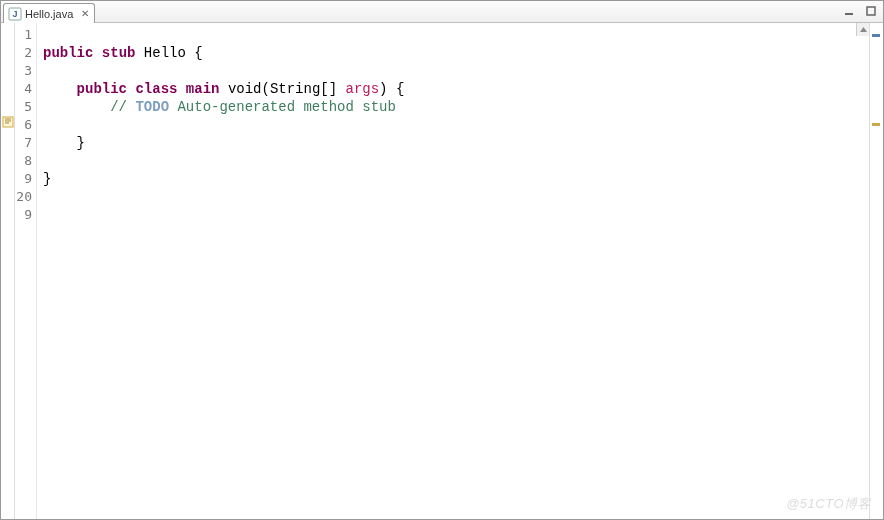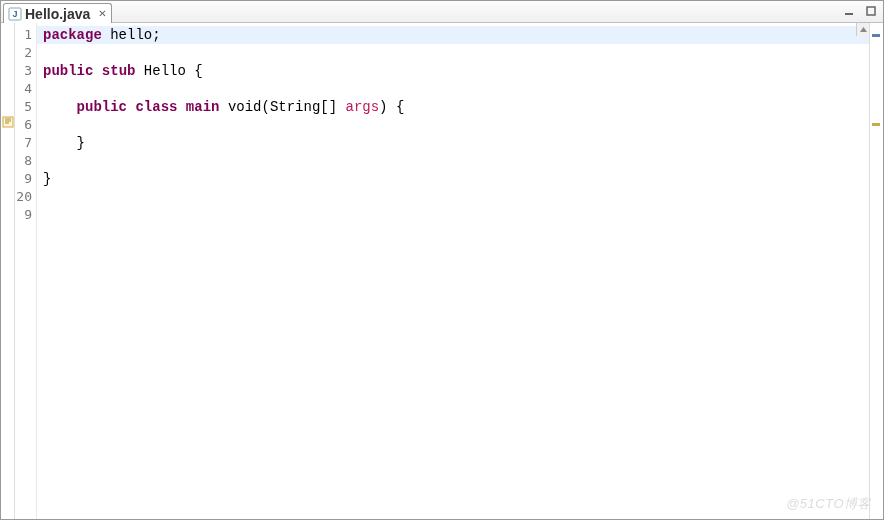--- a/index.html
+++ b/index.html
@@ -1,21 +1,21 @@
 <!DOCTYPE html>
 <html><head>
 <meta charset="utf-8">
 <style>
   * { margin:0; padding:0; box-sizing:border-box; }
   body { font-family:"Segoe UI",Tahoma,sans-serif; font-size:12px; background:#fff; width:884px; height:520px; position:relative; overflow:hidden; border:1px solid #999; }
   .tab-bar { height:22px; background:linear-gradient(#fdfdfd,#efefef); border-bottom:1px solid #bfbfbf; display:flex; align-items:flex-end; padding-left:2px; position:relative; }
   .tab { height:20px; background:#fff; border:1px solid #999; border-bottom:none; padding:0 4px; display:flex; align-items:center; gap:3px; border-radius:3px 3px 0 0; position:relative; top:1px; }
   .jicon { width:14px; height:14px; display:flex; align-items:center; justify-content:center; }
   .jicon svg { width:14px; height:14px; }
-  .tab-label { font-size:14px; color:#333;font-weight:bold; }
+  .tab-label { font-size:11px; color:#333; }
   .tab-close { width:10px; height:10px; margin-left:4px; display:flex; align-items:center; justify-content:center; color:#666; font-size:10px; cursor:pointer; }
   .tab-close::before { content:"✕"; }
   .win-controls { position:absolute; right:4px; top:2px; display:flex; gap:6px; }
   .win-btn { width:16px; height:16px; display:flex; align-items:center; justify-content:center; color:#555; cursor:pointer; }
   .editor-area { position:absolute; top:22px; left:0; right:0; bottom:0; display:flex; }
   .ann-ruler { width:14px; background:#fff; border-right:1px solid #ddd; position:relative; }
   .ann-mark { position:absolute; left:1px; width:12px; height:12px; }
   .gutter { width:22px; background:#fff; border-right:1px solid #e8e8e8; padding-top:3px; }
   .ln { height:18px; line-height:18px; text-align:right; padding-right:4px; color:#787878; font-family:Consolas,monospace; font-size:13px; position:relative; }
   .code-area { flex:1; padding-top:3px; font-family:Consolas,"Courier New",monospace; font-size:14px; position:relative; }
@@ -82,25 +82,25 @@
     <div class="ln">20</div>
     <div class="ln">9</div>
   </div>
 
   <div class="code-area">
     <div class="scroll-up">
         <svg width="9" height="9" viewBox="0 0 9 9">
           <path d="M4.5 2 L8 7 L1 7 Z" fill="#888"></path>
         </svg>
       </div>
-    <div class="line cur-line"><span class="kw">package</span><span> </span><span class="txt">hello;</span></div>
     <div class="line"></div>
     <div class="line"><span class="kw">public</span><span> </span><span class="kw">stub</span><span> </span><span class="txt">Hello {</span></div>
     <div class="line"></div>
     <div class="line"><span>    </span><span class="kw">public</span><span> </span><span class="kw">class</span><span> </span><span class="kw">main</span><span> </span><span class="txt">void(String[] </span><span class="args">args</span><span class="txt">) {</span></div>
+    <div class="line"><span>        </span><span class="cmt">// </span><span class="todo">TODO</span><span class="cmt"> Auto-generated method stub</span></div>
     <div class="line"></div>
     <div class="line"><span>    </span><span class="txt">}</span></div>
     <div class="line"></div>
     <div class="line"><span class="txt">}</span></div>
     <div class="line"></div>
   </div>
 
   <div class="ov-ruler">
     <div class="ov-mark" style="top:11px;background:#5a7fb4"></div>
     <div class="ov-mark" style="top:100px;background:#c9a94f"></div>

